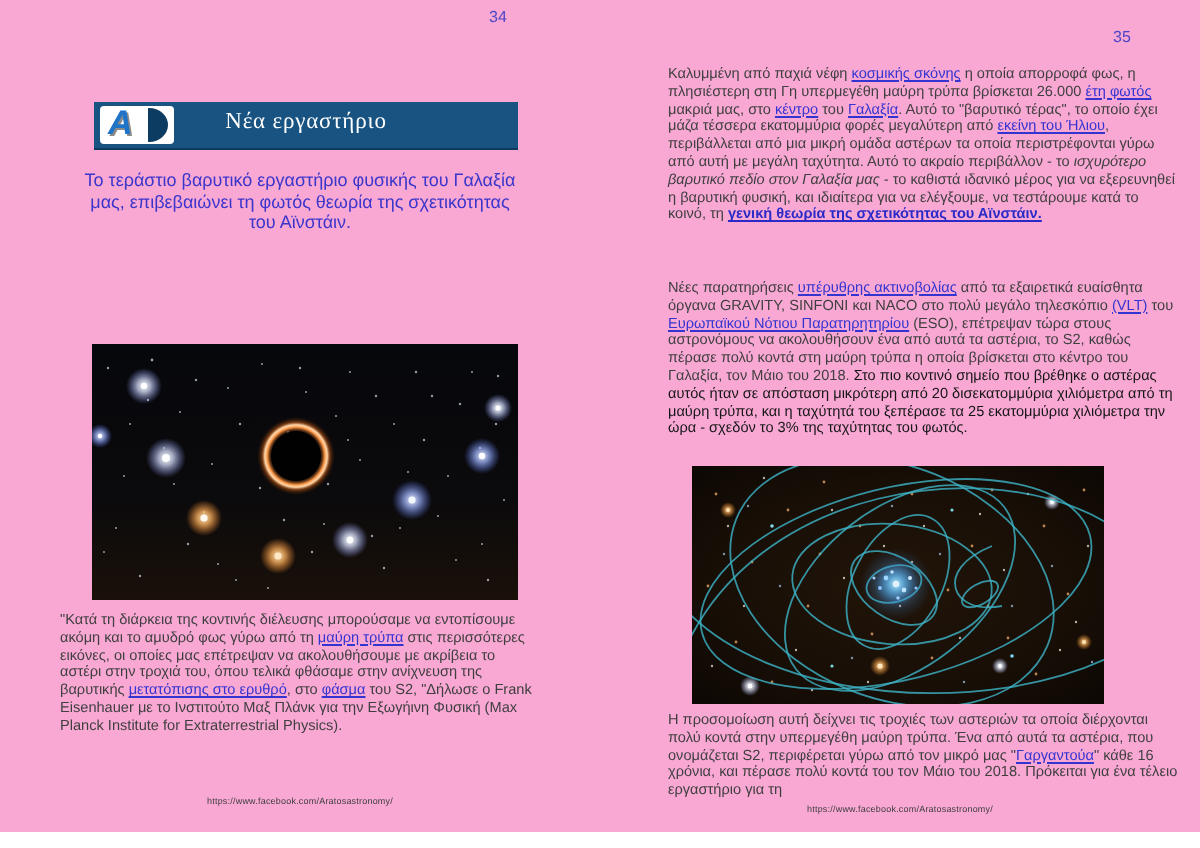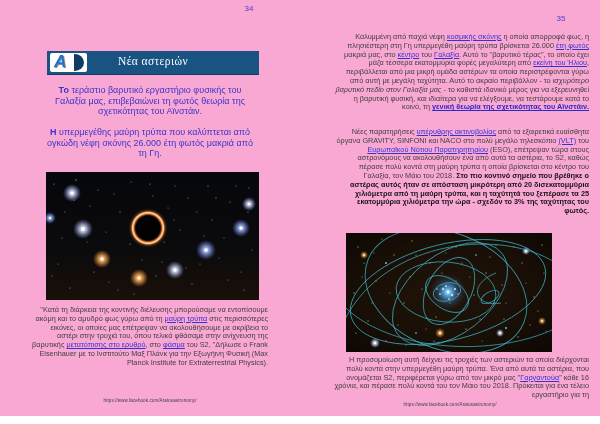--- a/index.html
+++ b/index.html
@@ -27,29 +27,29 @@
   #blue-para-1{top:85px;}
   #blue-para-2{top:127px;}
 
   
   .figure{position:absolute;overflow:hidden;}
   #left-figure{left:46px;top:172px;width:213px;height:128px;}
   #right-figure{left:346px;top:233px;width:206px;height:119px;}
   .figure svg{display:block;width:100%;height:100%;}
 
   
-  .smalltext{font-size:7.3px;line-height:8.8px;color:#3f3f3f;text-align:right;}
+  .smalltext{font-size:7.3px;line-height:8.8px;color:#3f3f3f;text-align:left;}
   #left-caption{position:absolute;left:30px;top:306px;width:238px;}
   #right-para-1{position:absolute;left:334px;top:33px;width:255px;}
-  #right-para-2{position:absolute;left:334px;top:128px;width:255px;}
+  #right-para-2{position:absolute;left:334px;top:140px;width:255px;}
   #right-caption{position:absolute;left:334px;top:356px;width:255px;}
 
   
   .seg-p{}
-  .seg-b{font-weight:bold;color:#161616;}
+  .seg-b{font-weight:normal;color:#161616;}
   .blue-para .seg-b{color:inherit;}
   .seg-i{font-style:italic;}
   .seg-l{color:#3434d0;text-decoration:underline;cursor:pointer;}
   .seg-bl{color:#2a2ac8;font-weight:bold;text-decoration:underline;cursor:pointer;}
 
   
   .footer{position:absolute;width:300px;text-align:center;font-size:8px;color:#3c3c3c;
           transform:scale(0.56);transform-origin:50% 0;letter-spacing:0.2px;}
   #footer-left{left:0;top:398px;}
   #footer-right{left:300px;top:402px;}
@@ -60,25 +60,24 @@
 <div id="canvas">
 
   <div class="pageno" id="pageno-left">34</div>
   <div class="pageno" id="pageno-right">35</div>
 
   <div id="header-box">
     <div id="logo">
       <span class="logo-a">A</span>
       <span class="logo-half"></span>
     </div>
-    <div id="header-title">Νέα αστεριών</div>
+    <div id="header-title">Νέα εργαστήριο</div>
   </div>
 
   <div class="blue-para" id="blue-para-1"><span class="seg-b">Το </span><span class="seg-p">τεράστιο βαρυτικό εργαστήριο φυσικής του Γαλαξία μας, επιβεβαιώνει τη φωτός θεωρία της σχετικότητας του Αϊνστάιν.</span></div>
-  <div class="blue-para" id="blue-para-2"><span class="seg-b">Η </span><span class="seg-p">υπερμεγέθης μαύρη τρύπα που καλύπτεται από ογκώδη νέφη σκόνης 26.000 έτη φωτός μακριά από τη Γη.</span></div>
 
   <div class="figure" id="left-figure">
     <svg viewBox="0 0 213 128" preserveAspectRatio="none">
       <defs>
         <linearGradient id="lbg" x1="0" y1="0" x2="0" y2="1">
           <stop offset="0" stop-color="#06070c"></stop>
             <stop offset="0.6" stop-color="#0b0a0c"></stop>
             <stop offset="1" stop-color="#1a1009"></stop>
         </linearGradient>
         <radialGradient id="gw">

